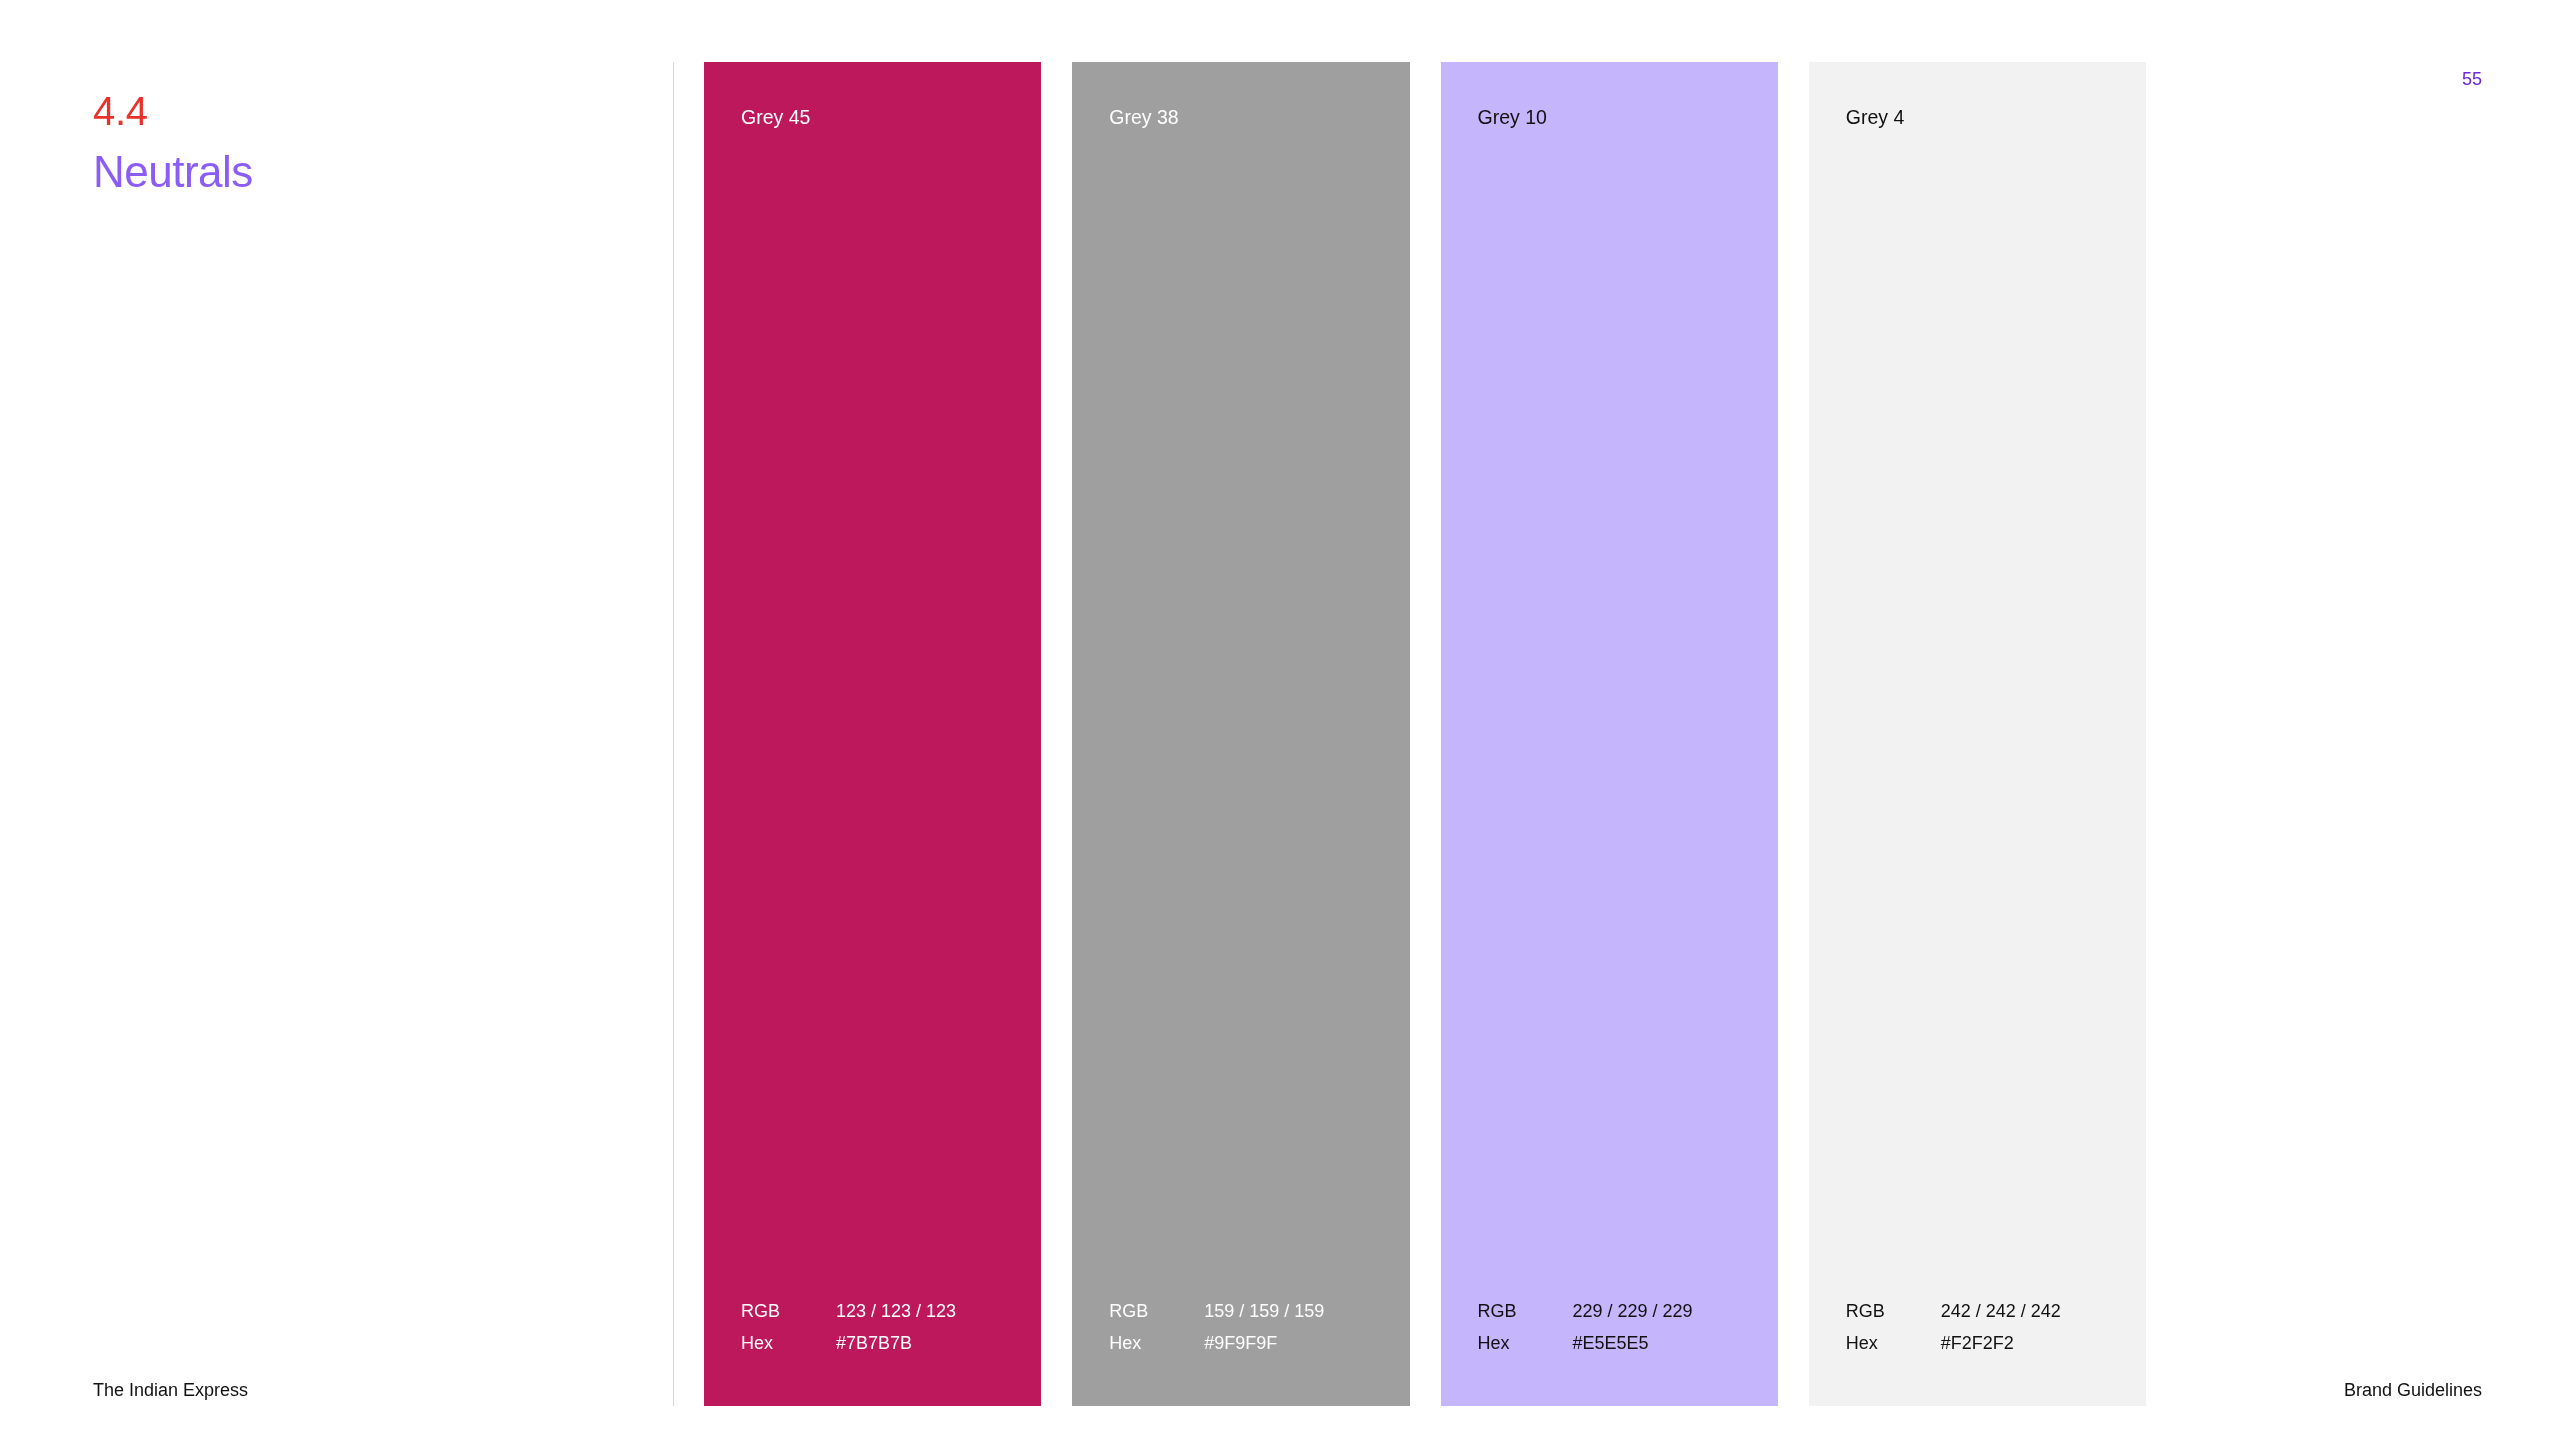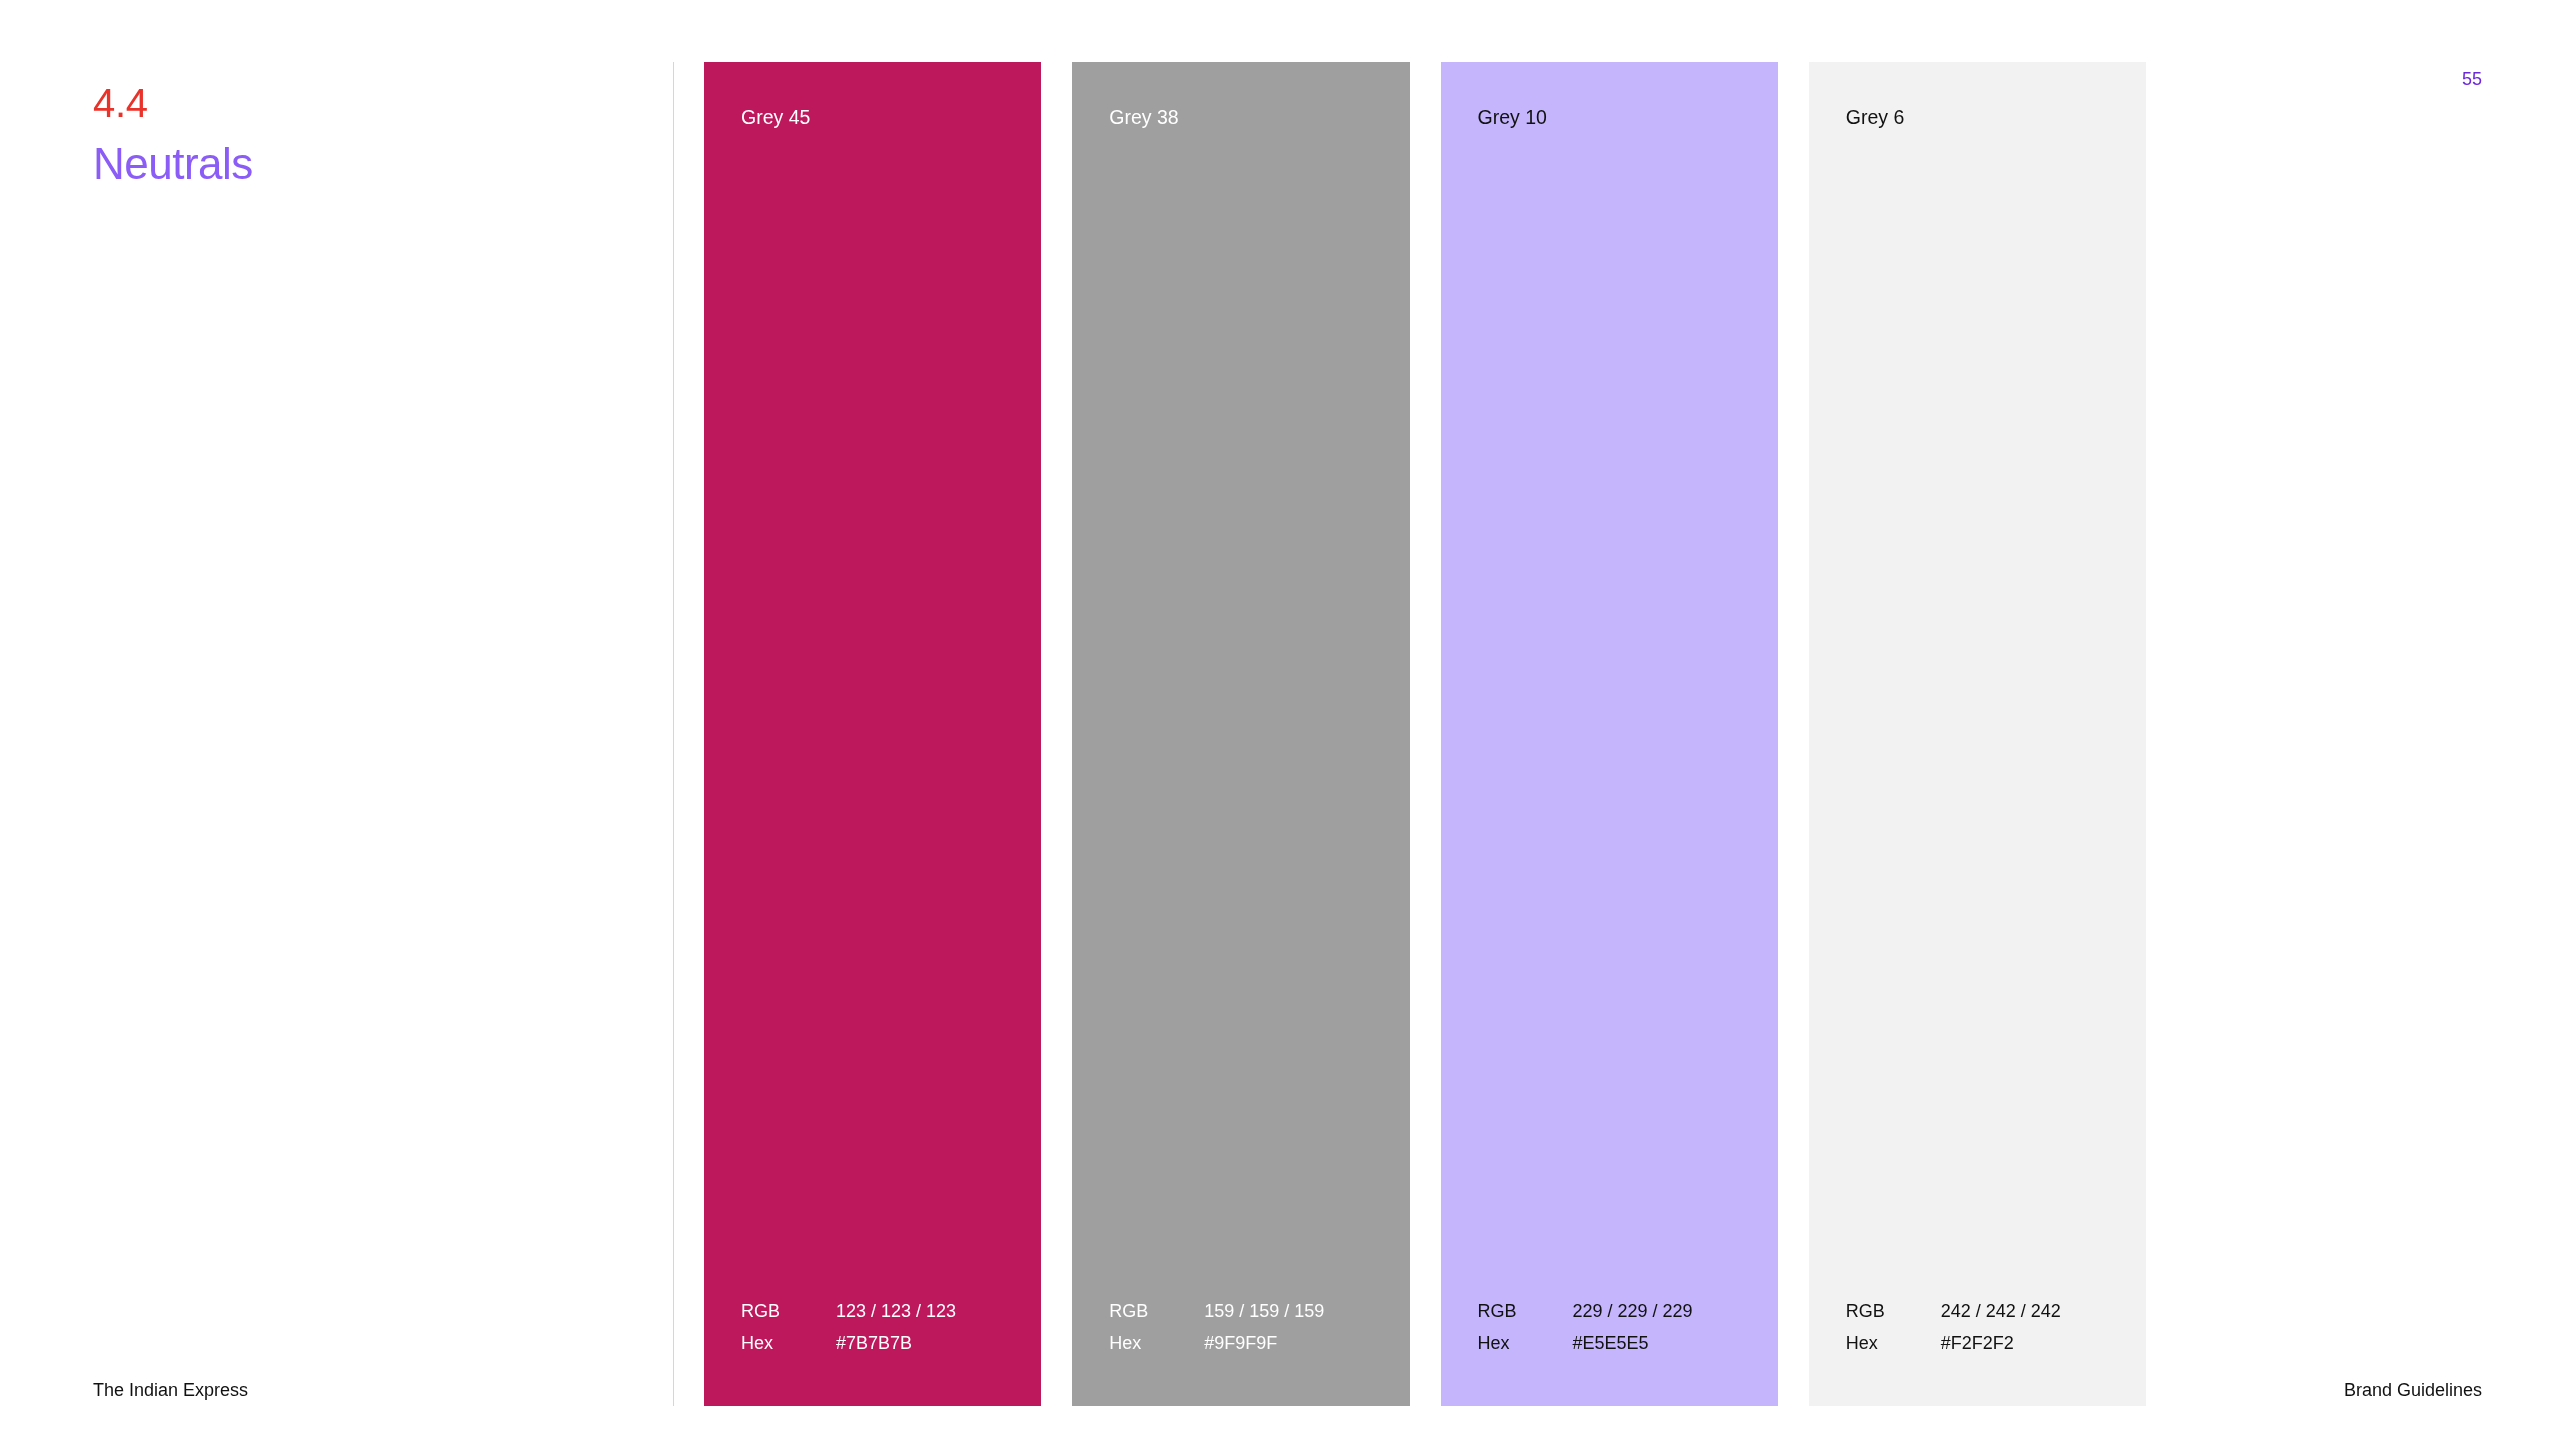--- a/index.html
+++ b/index.html
@@ -13,21 +13,21 @@
     position: relative;
     overflow: hidden;
     font-family: "Liberation Sans", sans-serif;
     -webkit-font-smoothing: antialiased;
   }
 
   
   .left-col {
     position: absolute;
     left: 93px;
-    top: 8px;
+    top: 16px;
     width: 510px;
     height: 1240px;
   }
   .section-number {
     position: absolute;
     left: 0;
     top: 75px;
     font-size: 40px;
     font-weight: 400;
     line-height: 1;
@@ -187,21 +187,21 @@
           <div class="spec-key">RGB</div>
           <div class="spec-val">229 / 229 / 229</div>
         </div>
         <div class="spec-row on-light">
           <div class="spec-key">Hex</div>
           <div class="spec-val">#E5E5E5</div>
         </div>
       </div>
     </div>
     <div class="swatch" style="background: rgb(242, 242, 242);">
-      <div class="swatch-name on-light">Grey 6</div>
+      <div class="swatch-name on-light">Grey 4</div>
       <div class="swatch-specs">
         <div class="spec-row on-light">
           <div class="spec-key">RGB</div>
           <div class="spec-val">242 / 242 / 242</div>
         </div>
         <div class="spec-row on-light">
           <div class="spec-key">Hex</div>
           <div class="spec-val">#F2F2F2</div>
         </div>
       </div>

